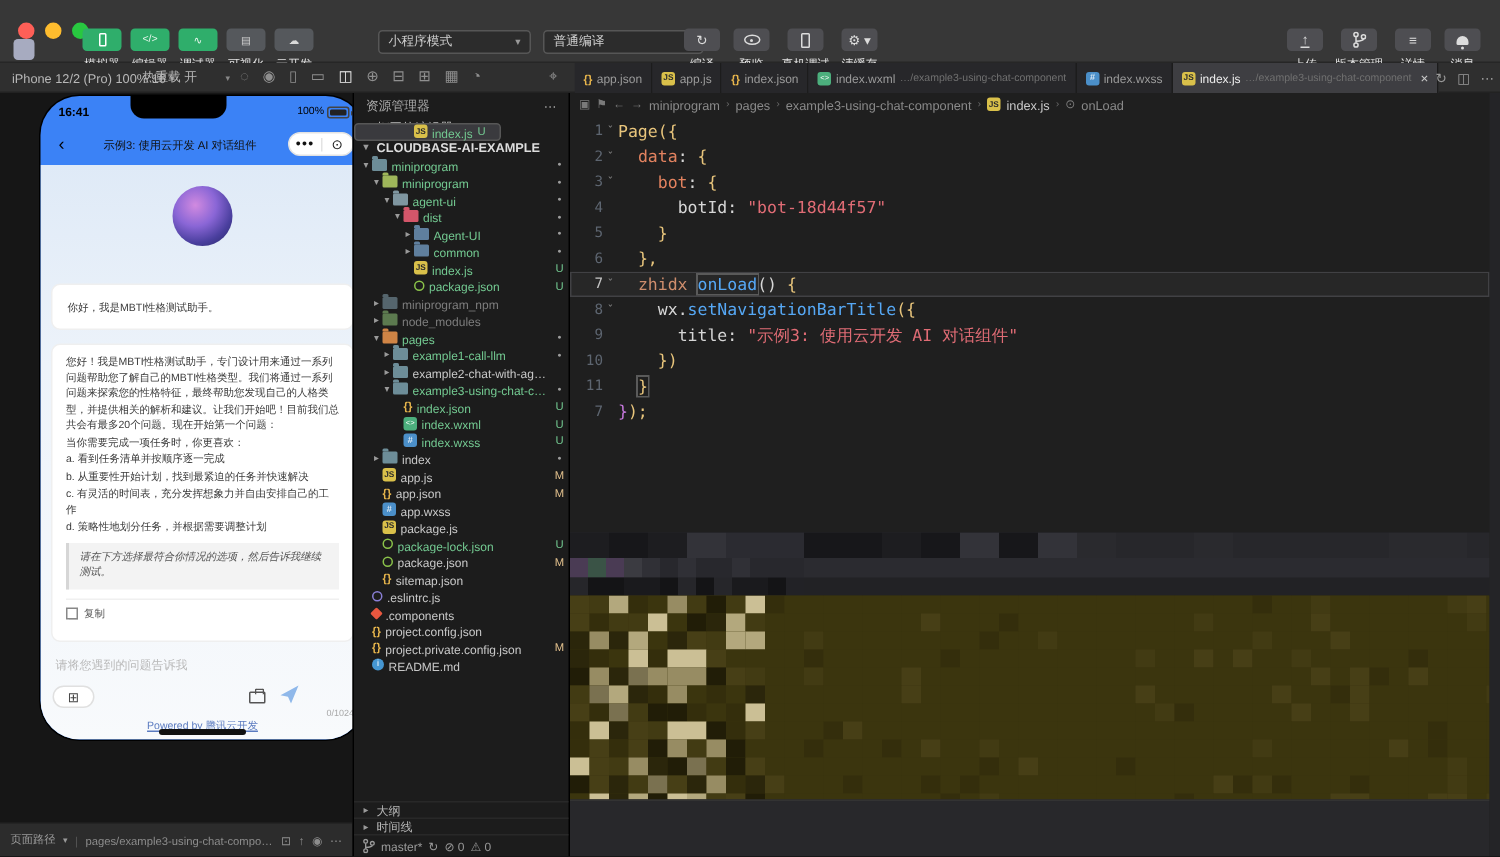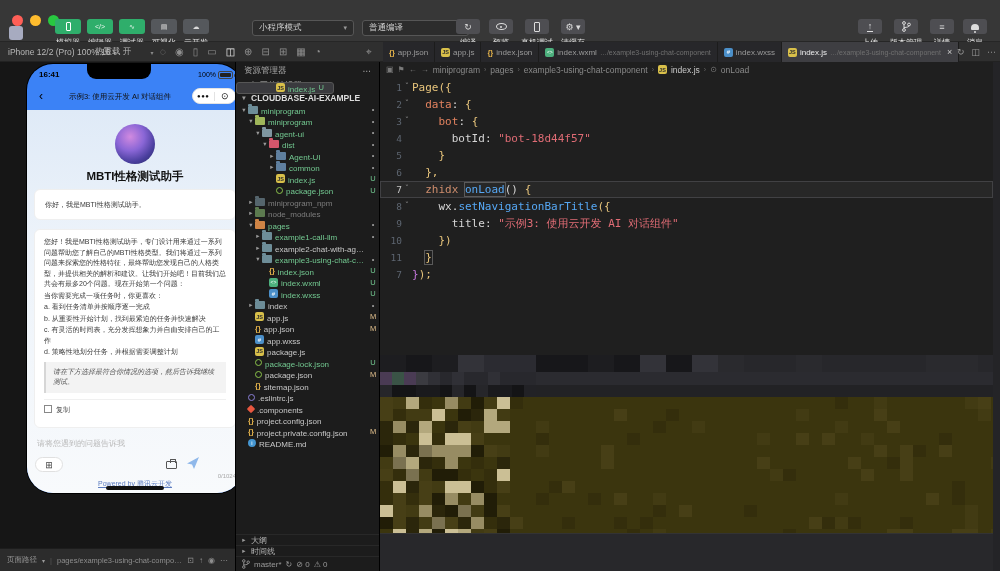--- a/index.html
+++ b/index.html
@@ -327,21 +327,20 @@
           <span class="p-back">‹</span>
           <span class="p-navtitle">示例3: 使用云开发 AI 对话组件</span>
           <span class="capsule">
             <span class="cap-dots">●●●</span>
             <span class="cap-div"></span>
             <span class="cap-target">⊙</span>
           </span>
         </div>
         <div class="p-body">
           <div class="p-avatar"></div>
-          <div class="p-title">MBTI性格测试助手</div>
           <div class="pcard card1">
             <span>你好，我是MBTI性格测试助手。</span>
           </div>
           <div class="pcard card2">
             <div id="msg-paras">
                 <div class="mp">您好！我是MBTI性格测试助手，专门设计用来通过一系列问题帮助您了解自己的MBTI性格类型。我们将通过一系列问题来探索您的性格特征，最终帮助您发现自己的人格类型，并提供相关的解析和建议。让我们开始吧！目前我们总共会有最多20个问题。现在开始第一个问题：</div>
                 <div class="mp">当你需要完成一项任务时，你更喜欢：</div>
                 <div class="mp">a. 看到任务清单并按顺序逐一完成</div>
                 <div class="mp">b. 从重要性开始计划，找到最紧迫的任务并快速解决</div>
                 <div class="mp">c. 有灵活的时间表，充分发挥想象力并自由安排自己的工作</div>

